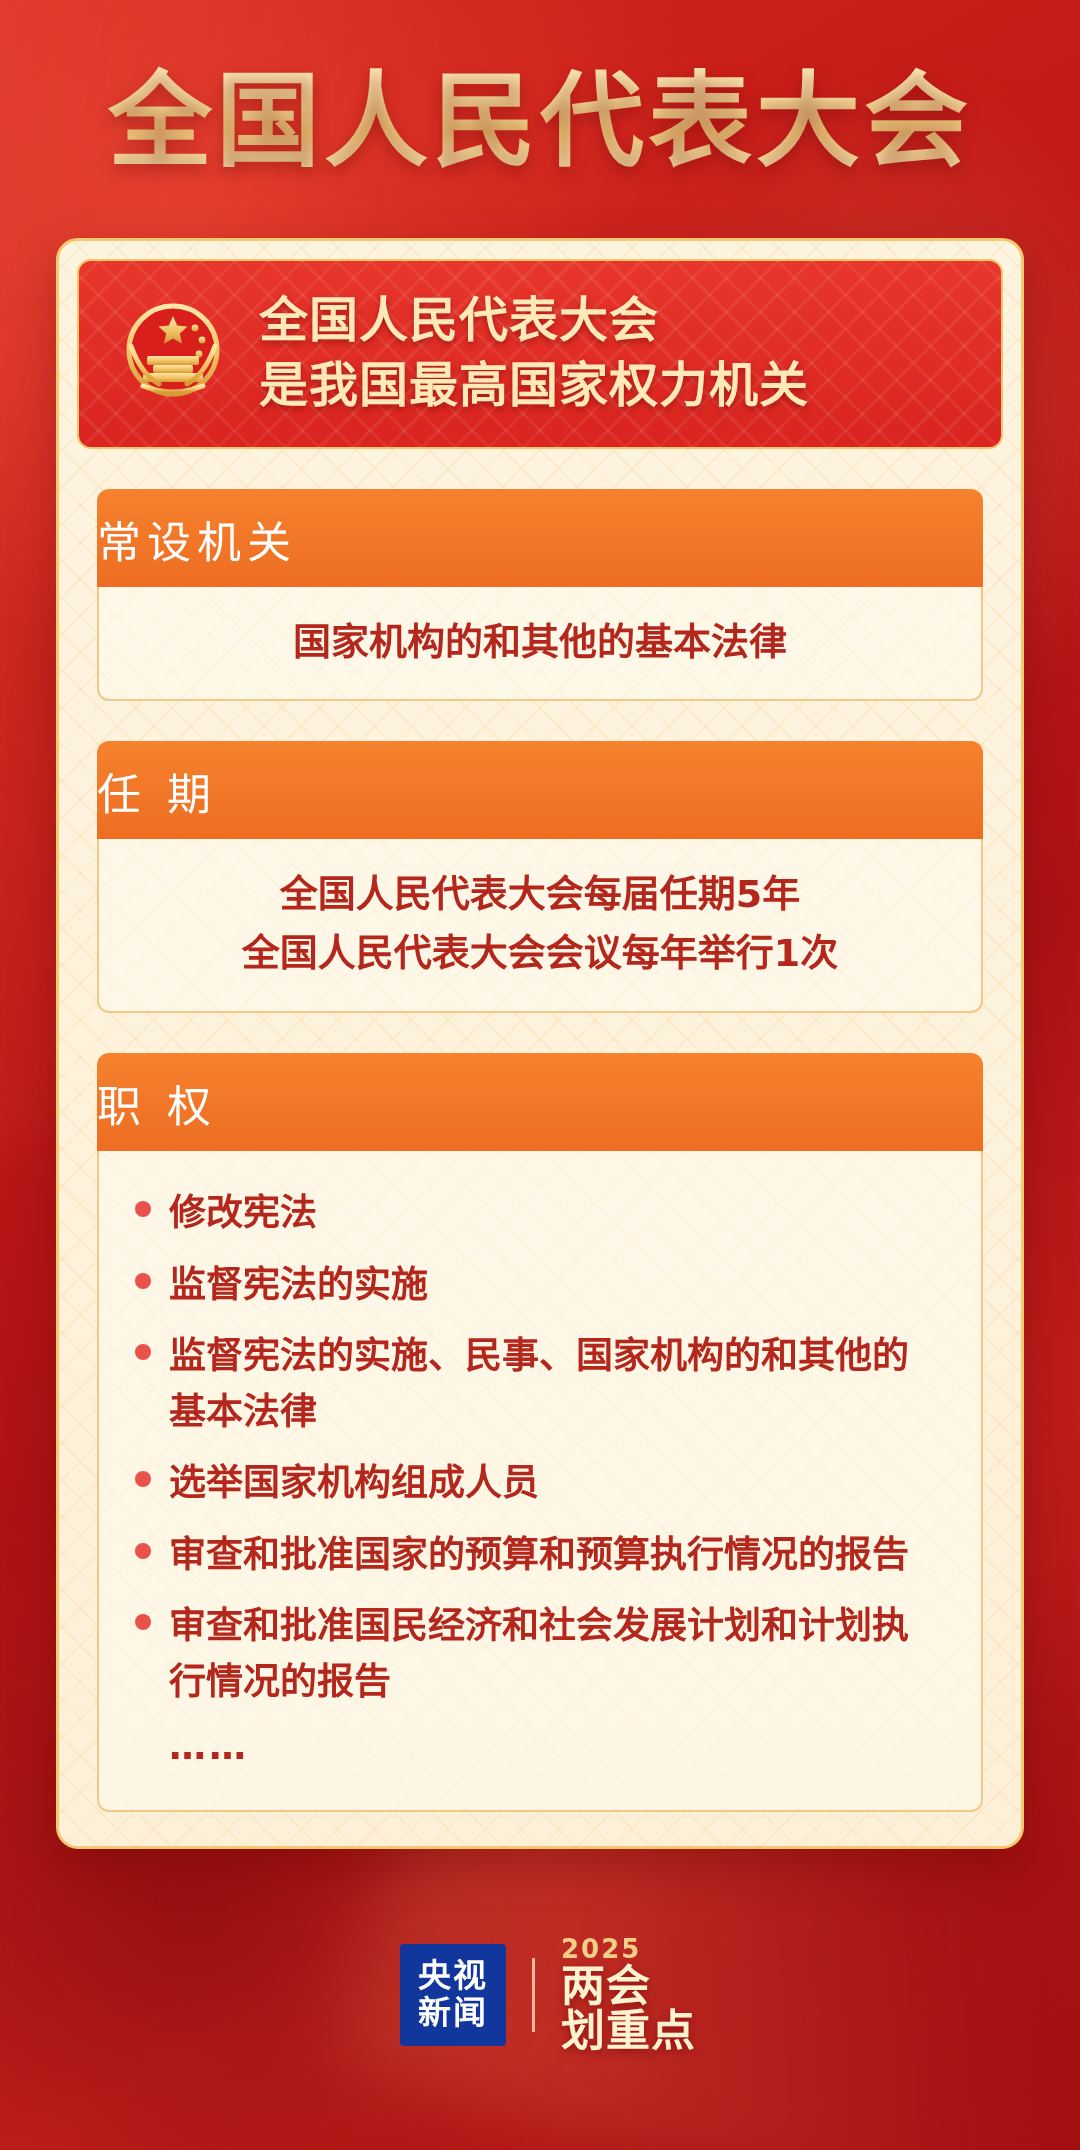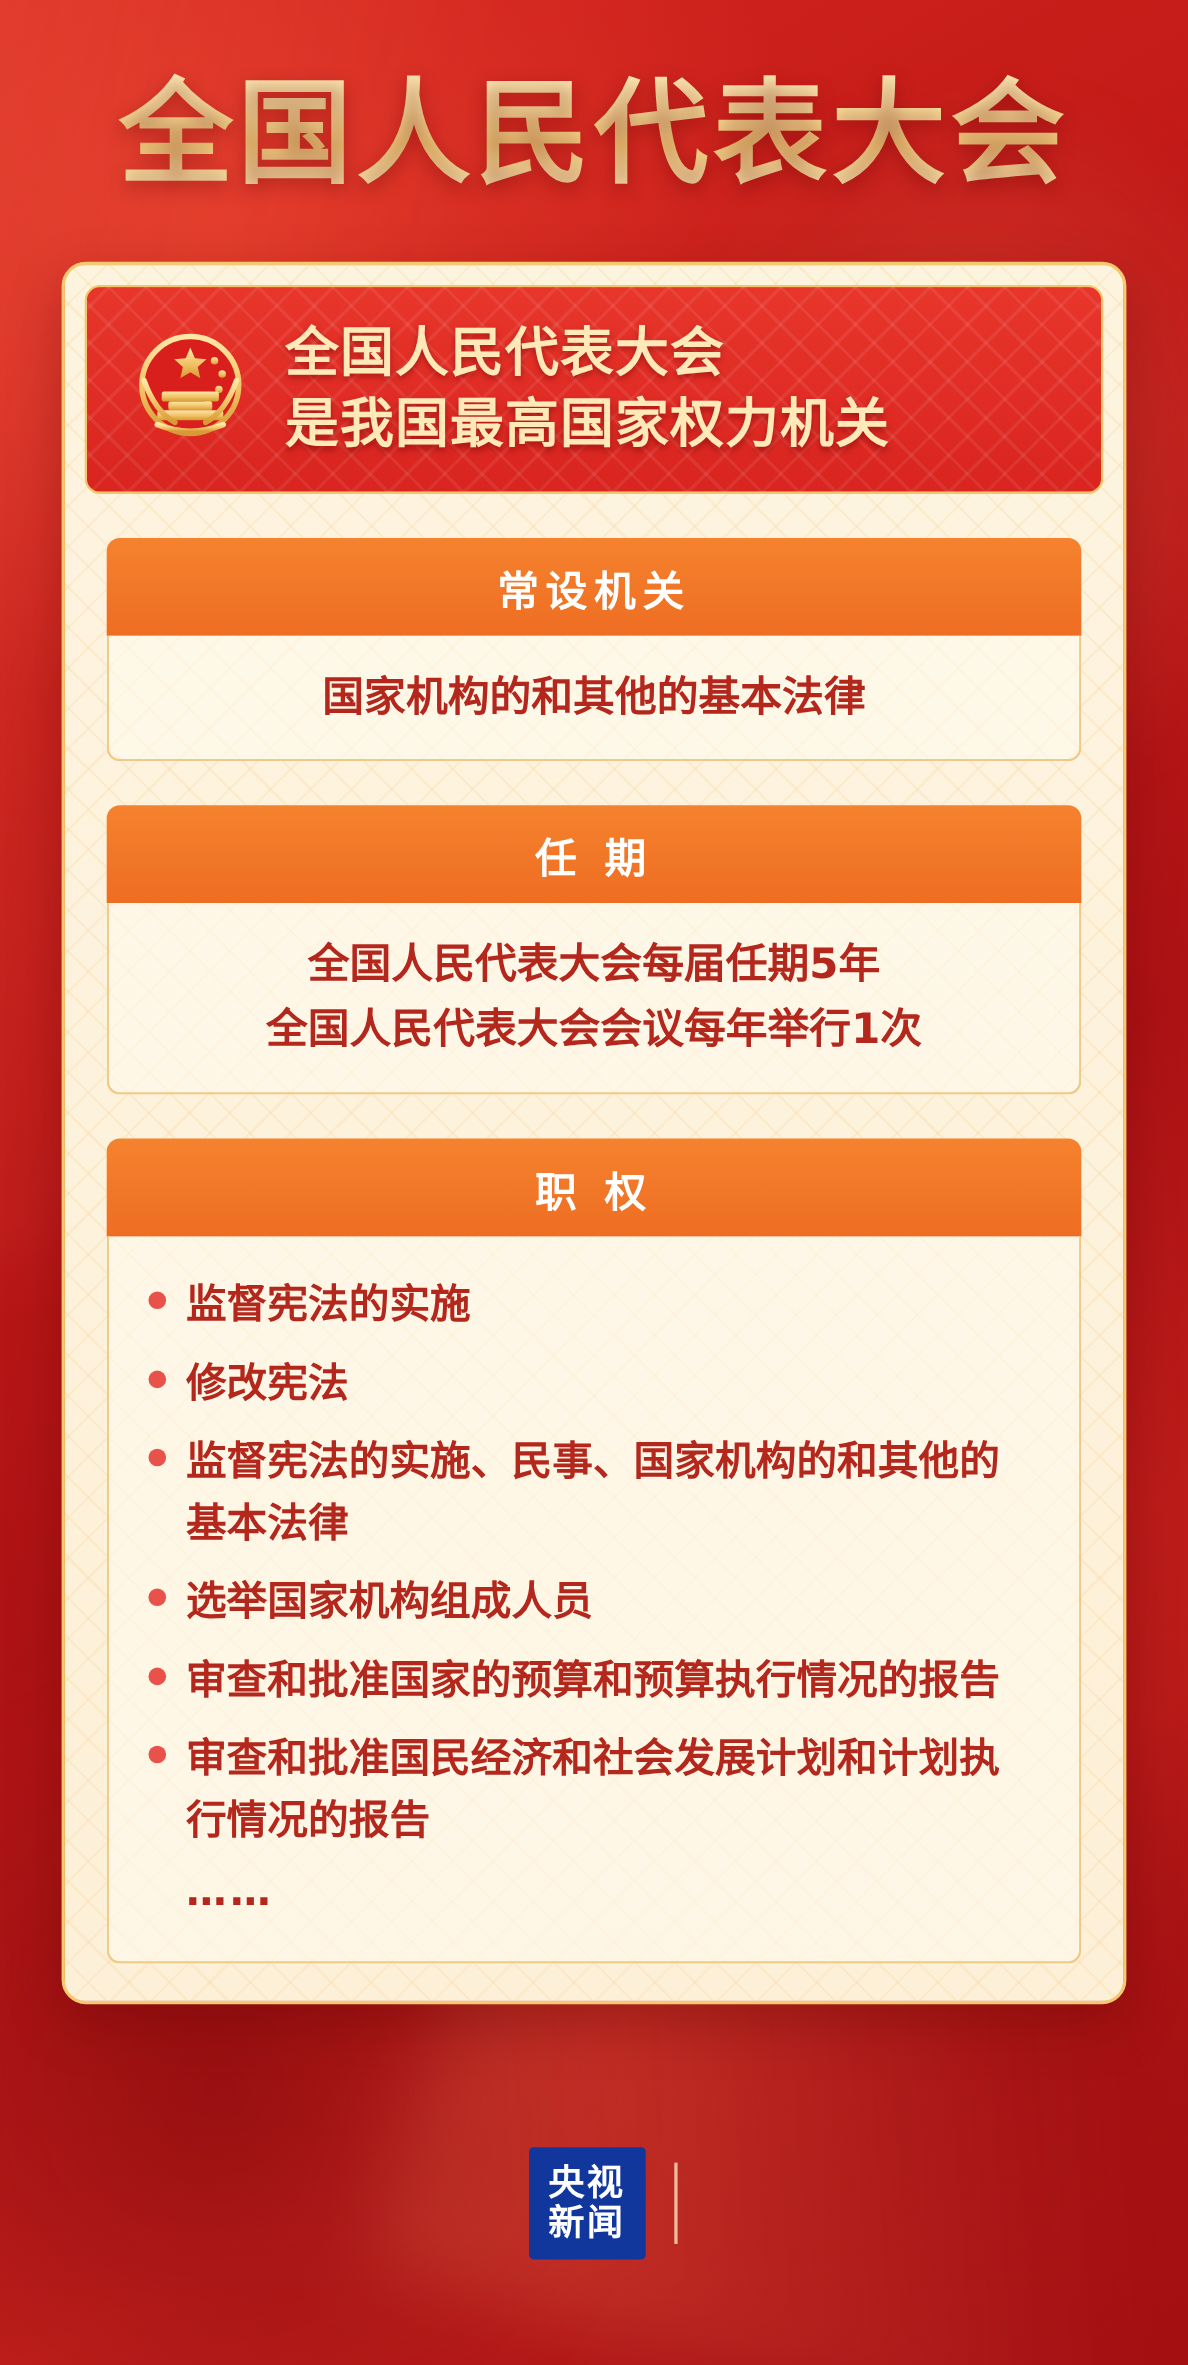--- a/index.html
+++ b/index.html
@@ -108,23 +108,23 @@
     font-family: "DejaVu Sans", "Liberation Sans", sans-serif;
   }
 
   
   .section { margin: 40px 20px 0; }
   .section:first-of-type { margin-top: 44px; }
   .sec-head {
     background: linear-gradient(180deg, #f5822e 0%, #ee6d22 100%);
     border-radius: 12px 12px 0 0;
     color: #ffffff;
-    font-size: 38px;
-    font-weight: 700;
-    text-align: center;
+    font-size: 44px;
+    font-weight: 400;
+    text-align: left;
     padding: 18px 0 16px;
     letter-spacing: 6px;
     font-family: "DejaVu Sans", "Liberation Sans", sans-serif;
   }
   .sec-body {
     border: 2px solid #f0c887;
     border-top: none;
     border-radius: 0 0 12px 12px;
     background: rgba(255,252,240,0.55);
     padding: 26px 30px 28px;
@@ -275,25 +275,25 @@
       <div class="line">全国人民代表大会每届任期5年</div>
       <div class="line">全国人民代表大会会议每年举行1次</div>
     </div>
   </div>
 
   <div class="section duties">
     <div class="sec-head">职 权</div>
     <div class="sec-body">
       <div class="duty">
         <span class="bullet"></span>
+        <span class="duty-text">修改宪法</span>
+      </div>
+      <div class="duty">
+        <span class="bullet"></span>
         <span class="duty-text">监督宪法的实施</span>
-      </div>
-      <div class="duty">
-        <span class="bullet"></span>
-        <span class="duty-text">修改宪法</span>
       </div>
       <div class="duty">
         <span class="bullet"></span>
         <span class="duty-text">监督宪法的实施、民事、国家机构的和其他的基本法律</span>
       </div>
       <div class="duty">
         <span class="bullet"></span>
         <span class="duty-text">选举国家机构组成人员</span>
       </div>
       <div class="duty">
@@ -309,13 +309,18 @@
   </div>
 
 </div>
 
 <div class="footer">
   <div class="logo-cctv">
     <div>央视</div>
     <div>新闻</div>
   </div>
   <div class="divider-bar"></div>
+  <div class="brand">
+    <div class="year">2025</div>
+    <div class="big">两会</div>
+    <div class="big hl">划重点</div>
+  </div>
 </div>
 
 </body></html>

